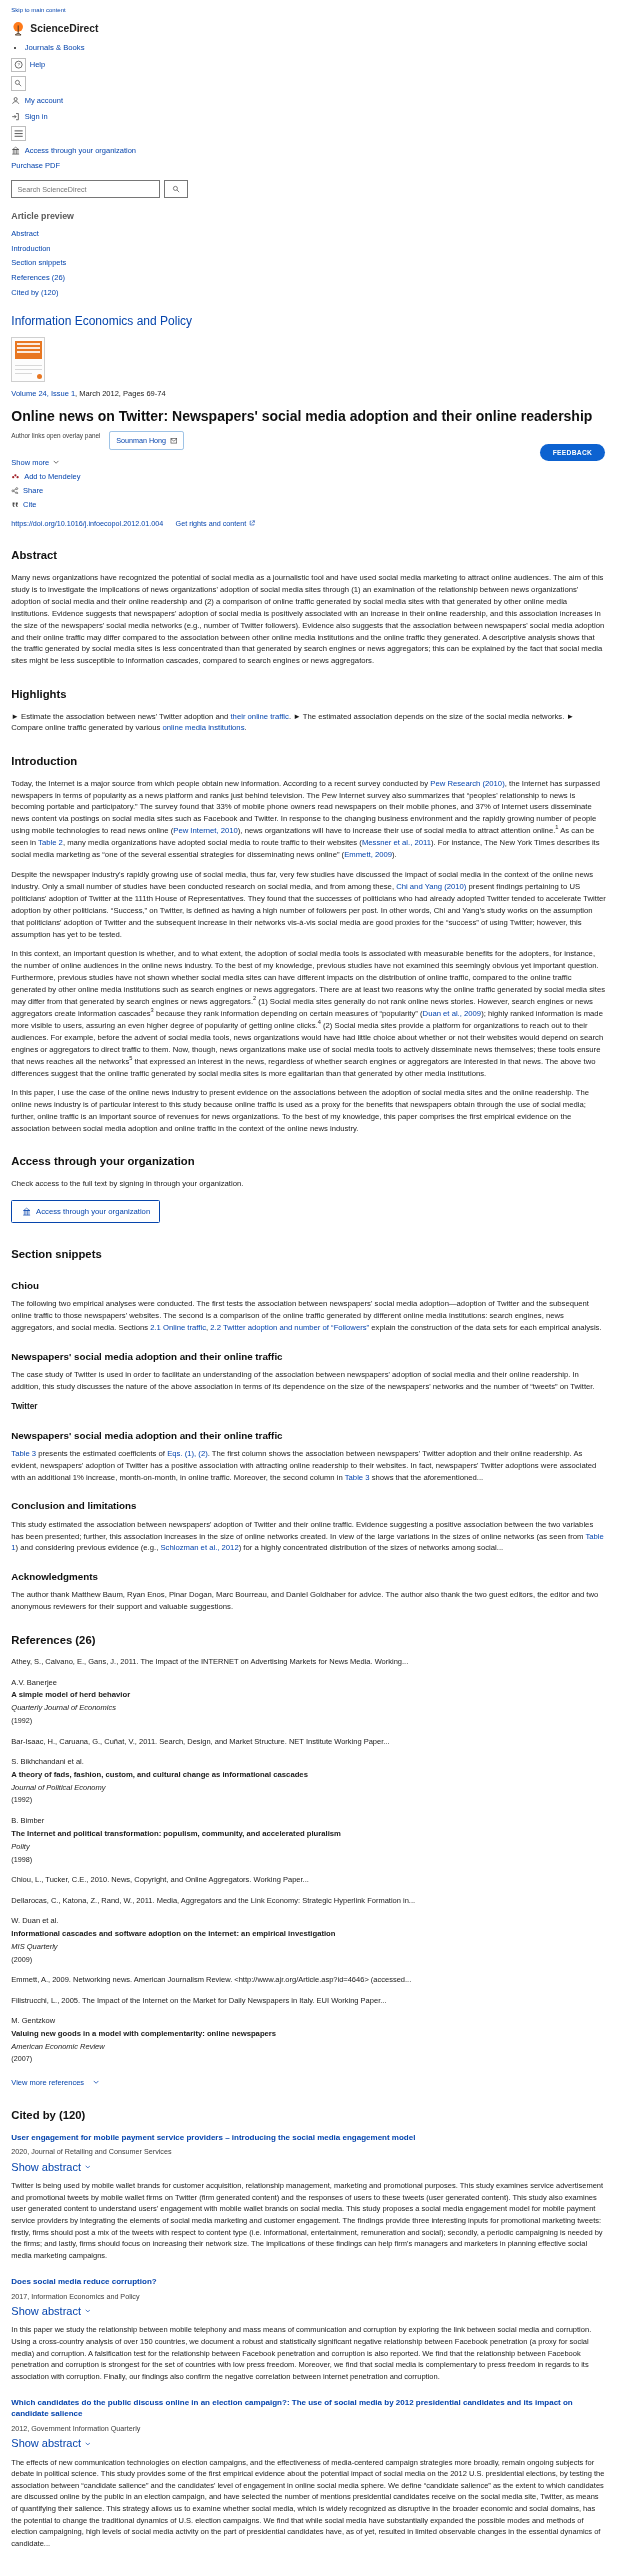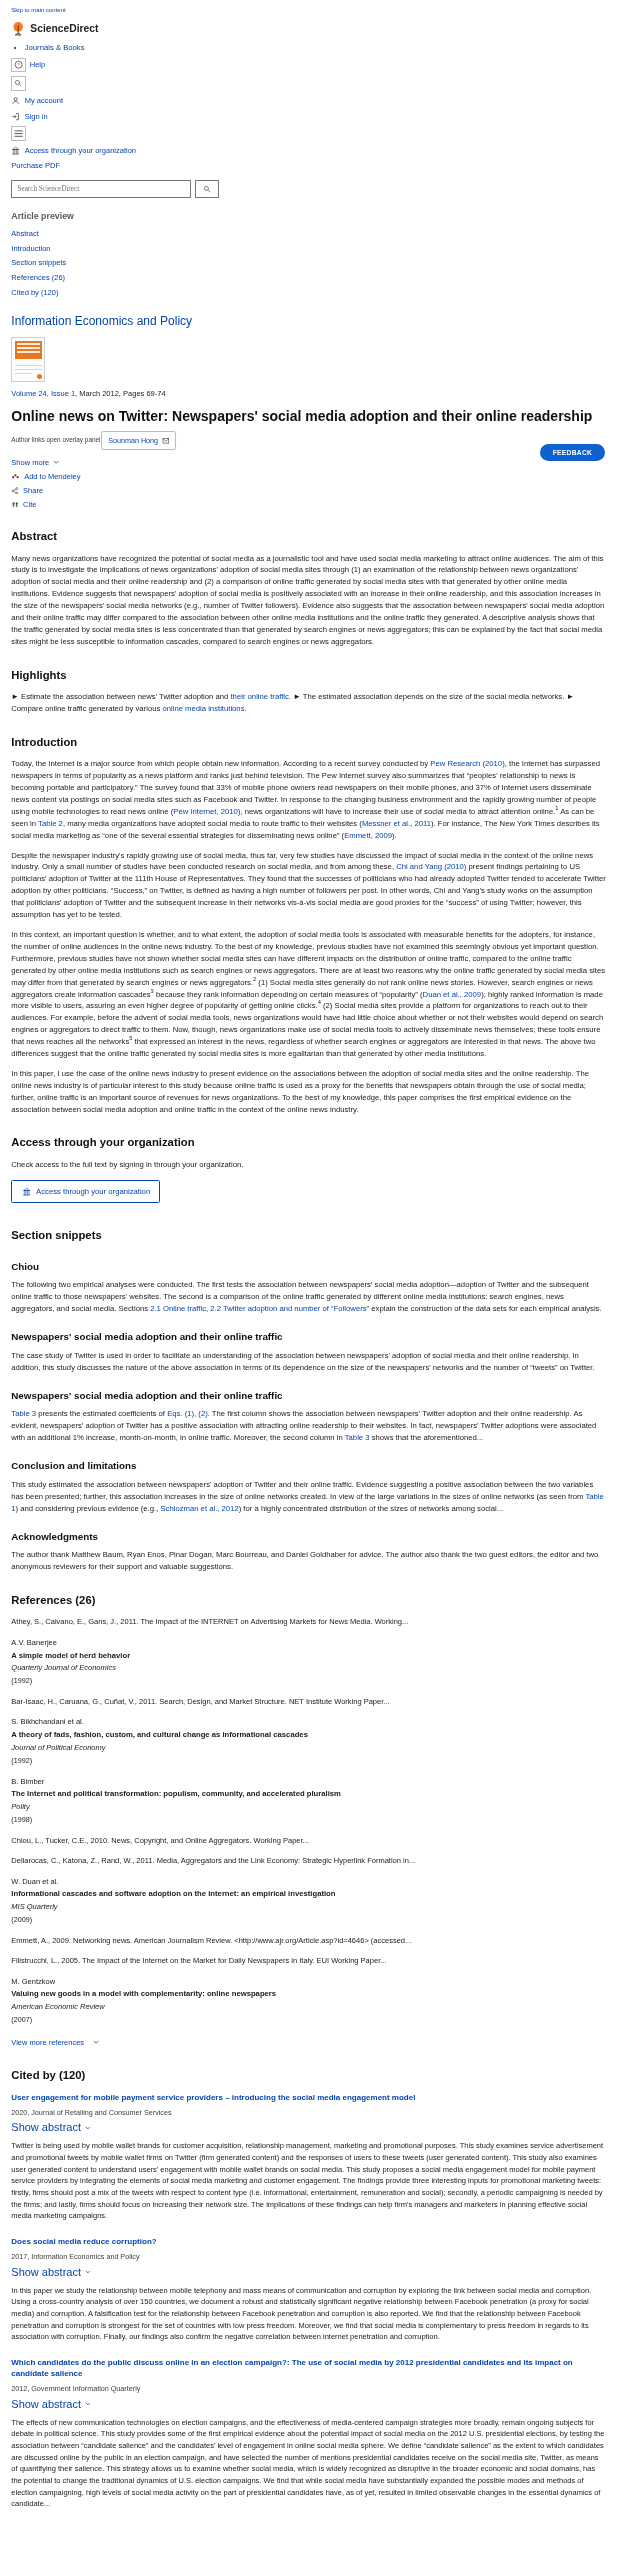--- a/index.html
+++ b/index.html
@@ -13,21 +13,21 @@
   .blue{color:#0645ad}
 
   
   .brand-row{display:flex;align-items:center;gap:4.6px;margin:5.2px 0 4.1px}
   .brand{font-size:10.3px;font-weight:700;color:#222}
   ul.top-links{list-style:disc;padding-left:13.4px;margin:2.1px 0 4.1px}
   ul.top-links li{margin:2.1px 0}
   .row{display:flex;align-items:center;gap:4.1px;margin:4.1px 0;font-size:7.5px}
   .iconbox{width:14.4px;height:14.4px;border:0.5px solid #bdbdbd;display:flex;align-items:center;justify-content:center;color:#444;background:#fff;cursor:pointer}
   .searchbar{display:flex;gap:3.6px;margin:8.2px 0 3.1px}
-  .searchbar input{width:180px;height:17.5px;border:0.5px solid #767676;padding:0 5.2px;font-size:7.2px;font-family:Liberation Serif, serif;color:#333;background:#fff}
+  .searchbar input{width:149px;height:17.5px;border:0.5px solid #767676;padding:0 5.2px;font-size:7.2px;font-family:Liberation Sans, sans-serif;color:#333;background:#fff}
   .searchbar button{width:24px;height:17.5px;border:0.5px solid #767676;background:#fff;color:#0645ad;display:flex;align-items:center;justify-content:center;cursor:pointer}
 
   
   .preview-h{color:#5a5a5a;font-size:8.8px;font-weight:700;margin:12.4px 0 4.1px}
   ul.preview{list-style:none;margin:0 0 4.1px}
   ul.preview li{margin:3.1px 0;font-size:7.5px}
 
   
   .journal-name{font-size:12px;display:inline-block;margin:9.3px 0 1px;color:#0645ad}
   .cover{width:34px;height:45px;border:0.5px solid #cfcfcf;position:relative;margin:5.2px 0 6.2px;background:#fdfdfd;cursor:pointer}
@@ -37,21 +37,21 @@
   .cover .l1{top:27px}.cover .l2{top:31px}.cover .l3{top:35px;right:12.4px}
   .cover .tree{position:absolute;bottom:1.5px;right:2.6px;width:5.2px;height:5.2px;border-radius:50%;background:#e87722}
   .volume-line{font-size:7.5px;margin:0 0 2.1px}
 
   h1{font-size:14px;line-height:1.25;font-weight:700;margin:8.2px 0 6.2px;color:#101010}
   h2{font-size:11.3px;font-weight:700;margin:18.5px 0 7.2px;color:#101010}
   h3{font-size:9.8px;font-weight:700;margin:14.4px 0 5.2px;color:#101010}
   p{margin:0 0 7.7px}
 
   .article-head{position:relative}
-  .author-wrap{display:flex;align-items:center;gap:1px;margin:2.1px 0 8.2px;flex-wrap:wrap}
+  .author-wrap{display:flex;align-items:flex-start;gap:9px;margin:2.1px 0 8.2px;flex-wrap:wrap}
   .author-prefix{font-size:6.4px;color:#3c3c3c}
   .author-pill{display:inline-flex;align-items:center;gap:3.6px;border:0.5px solid #9ec3e6;padding:2.6px 5.7px;border-radius:2.1px;color:#0645ad;font-size:7.2px;background:#fff;cursor:pointer}
   .actions{display:flex;flex-direction:column;align-items:flex-start;gap:5.2px;margin:2.1px 0 8.2px}
   .action{display:inline-flex;align-items:center;gap:4.1px;background:none;border:none;color:#0645ad;font-size:7.5px;font-family:inherit;cursor:pointer;padding:0}
   .doi-row{display:flex;gap:12.4px;align-items:center;margin:2.1px 0 3.1px;font-size:7.2px;flex-wrap:wrap}
   .doi-row a{display:inline-flex;align-items:center;gap:3.1px}
   .feedback{position:absolute;right:2.1px;top:36px;background:#0d62d0;color:#fff;border:none;border-radius:9.3px;padding:5.2px 12.4px;font-weight:700;font-size:6.7px;letter-spacing:0.3px;cursor:pointer;font-family:inherit}
 
   .access-btn{display:inline-flex;align-items:center;gap:5.2px;border:0.5px solid #0645ad;color:#0645ad;background:#fff;padding:5.7px 9.3px;font-size:7.7px;border-radius:1.5px;cursor:pointer;font-family:inherit;margin:2.1px 0 5.2px}
   .sub-line{font-weight:700;font-size:8.2px;margin:1px 0 7.2px}
@@ -252,20 +252,32 @@
     <button class="action">
       <span class="icon">
         <svg width="7.7" height="7.7" viewBox="0 0 24 24">
             <path d="M5 5h6v6H8c0 3 1 4 3 5l-1 3c-4-1-5-4-5-8V5zm10 0h6v6h-3c0 3 1 4 3 5l-1 3c-4-1-5-4-5-8V5z" fill="currentColor"></path>
           </svg>
       </span>
       <span>Cite</span>
     </button>
   </div>
 
+  <div class="doi-row">
+    <a>https://doi.org/10.1016/j.infoecopol.2012.01.004</a>
+    <a>
+      <span>Get rights and content</span>
+      <span class="icon blue">
+        <svg width="6.2" height="6.2" viewBox="0 0 16 16">
+            <path d="M6 3H3v10h10v-3" fill="none" stroke="currentColor" stroke-width="1.6"></path>
+            <path d="M9 2h5v5M14 2L7 9" fill="none" stroke="currentColor" stroke-width="1.6"></path>
+          </svg>
+      </span>
+    </a>
+  </div>
 </div>
 
 
 <section>
   <h2>Abstract</h2>
   <p>Many news organizations have recognized the potential of social media as a journalistic tool and have used social media marketing to attract online audiences. The aim of this study is to investigate the implications of news organizations' adoption of social media sites through (1) an examination of the relationship between news organizations' adoption of social media and their online readership and (2) a comparison of online traffic generated by social media sites with that generated by other online media institutions. Evidence suggests that newspapers' adoption of social media is positively associated with an increase in their online readership, and this association increases in the size of the newspapers' social media networks (e.g., number of Twitter followers). Evidence also suggests that the association between newspapers' social media adoption and their online traffic may differ compared to the association between other online media institutions and the online traffic they generated. A descriptive analysis shows that the traffic generated by social media sites is less concentrated than that generated by search engines or news aggregators; this can be explained by the fact that social media sites might be less susceptible to information cascades, compared to search engines or news aggregators.</p>
 </section>
 
 
 <section>
@@ -299,20 +311,21 @@
 
 
 <section>
   <h2>Section snippets</h2>
 
   <h3>Chiou</h3>
   <p><span>The following two empirical analyses were conducted. The first tests the association between newspapers' social media adoption—adoption of Twitter and the subsequent online traffic to those newspapers' websites. The second is a comparison of the online traffic generated by different online media institutions: search engines, news aggregators, and social media. Sections </span><a class="ilink">2.1 Online traffic</a><span>, </span><a class="ilink">2.2 Twitter adoption and number of “Followers”</a><span> explain the construction of the data sets for each empirical analysis.</span></p>
 
   <h3>Newspapers' social media adoption and their online traffic</h3>
   <p>The case study of Twitter is used in order to facilitate an understanding of the association between newspapers' adoption of social media and their online readership. In addition, this study discusses the nature of the above association in terms of its dependence on the size of the newspapers' networks and the number of “tweets” on Twitter.</p>
+  <div class="sub-line">Twitter</div>
 
   <h3>Newspapers' social media adoption and their online traffic</h3>
   <p><a class="ilink">Table 3</a><span> presents the estimated coefficients of </span><a class="ilink">Eqs. (1), (2)</a><span>. The first column shows the association between newspapers' Twitter adoption and their online readership. As evident, newspapers' adoption of Twitter has a positive association with attracting online readership to their websites. In fact, newspapers' Twitter adoptions were associated with an additional 1% increase, month-on-month, in online traffic. Moreover, the second column in </span><a class="ilink">Table 3</a><span> shows that the aforementioned...</span></p>
 
   <h3>Conclusion and limitations</h3>
   <p><span>This study estimated the association between newspapers' adoption of Twitter and their online traffic. Evidence suggesting a positive association between the two variables has been presented; further, this association increases in the size of online networks created. In view of the large variations in the sizes of online networks (as seen from </span><a class="ilink">Table 1</a><span>) and considering previous evidence (e.g., </span><a class="ilink">Schlozman et al., 2012</a><span>) for a highly concentrated distribution of the sizes of networks among social...</span></p>
 
   <h3>Acknowledgments</h3>
   <p>The author thank Matthew Baum, Ryan Enos, Pinar Dogan, Marc Bourreau, and Daniel Goldhaber for advice. The author also thank the two guest editors, the editor and two anonymous reviewers for their support and valuable suggestions.</p>
 </section>

